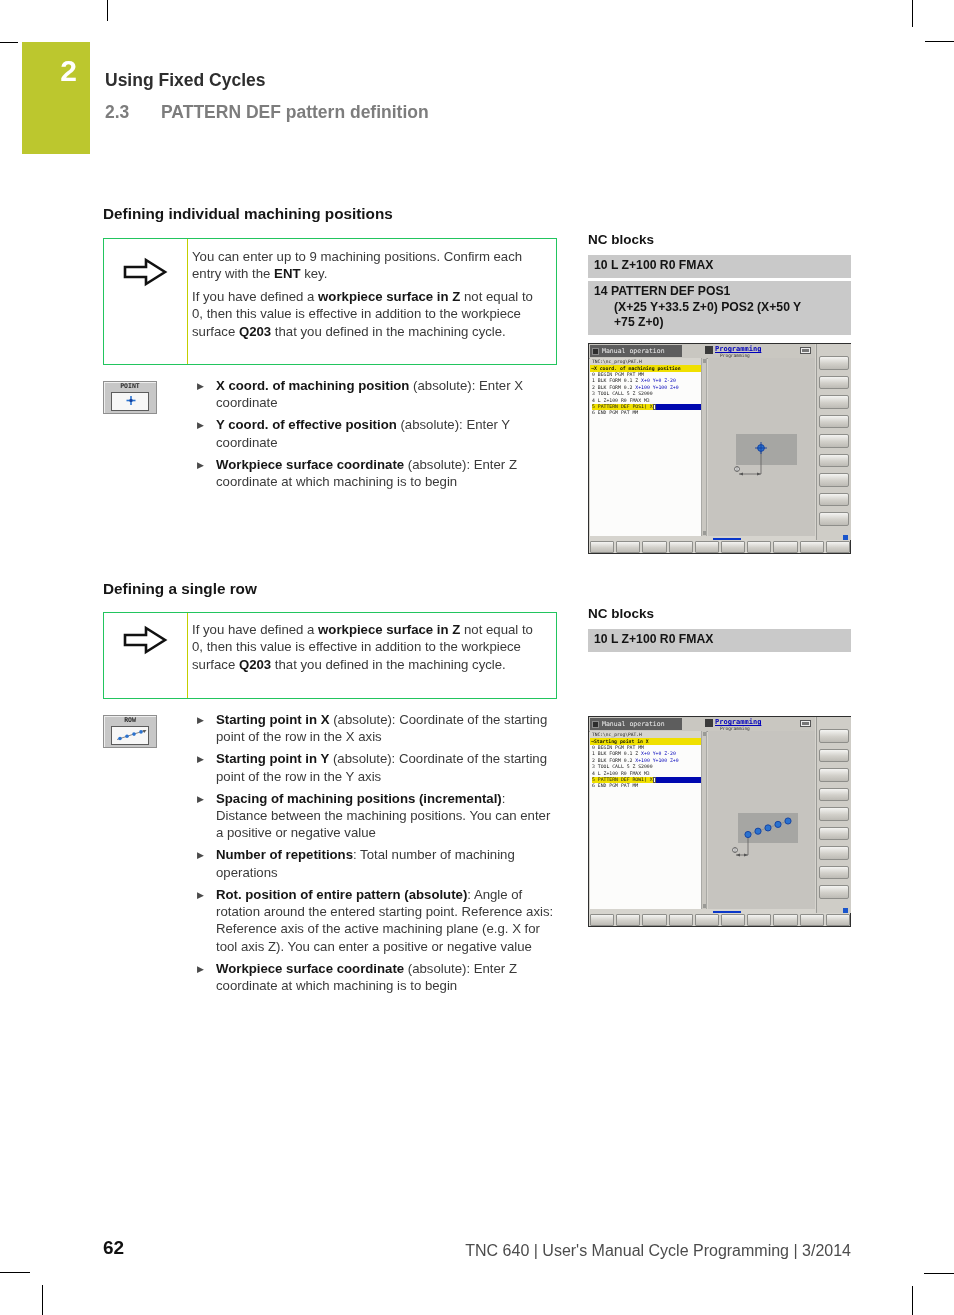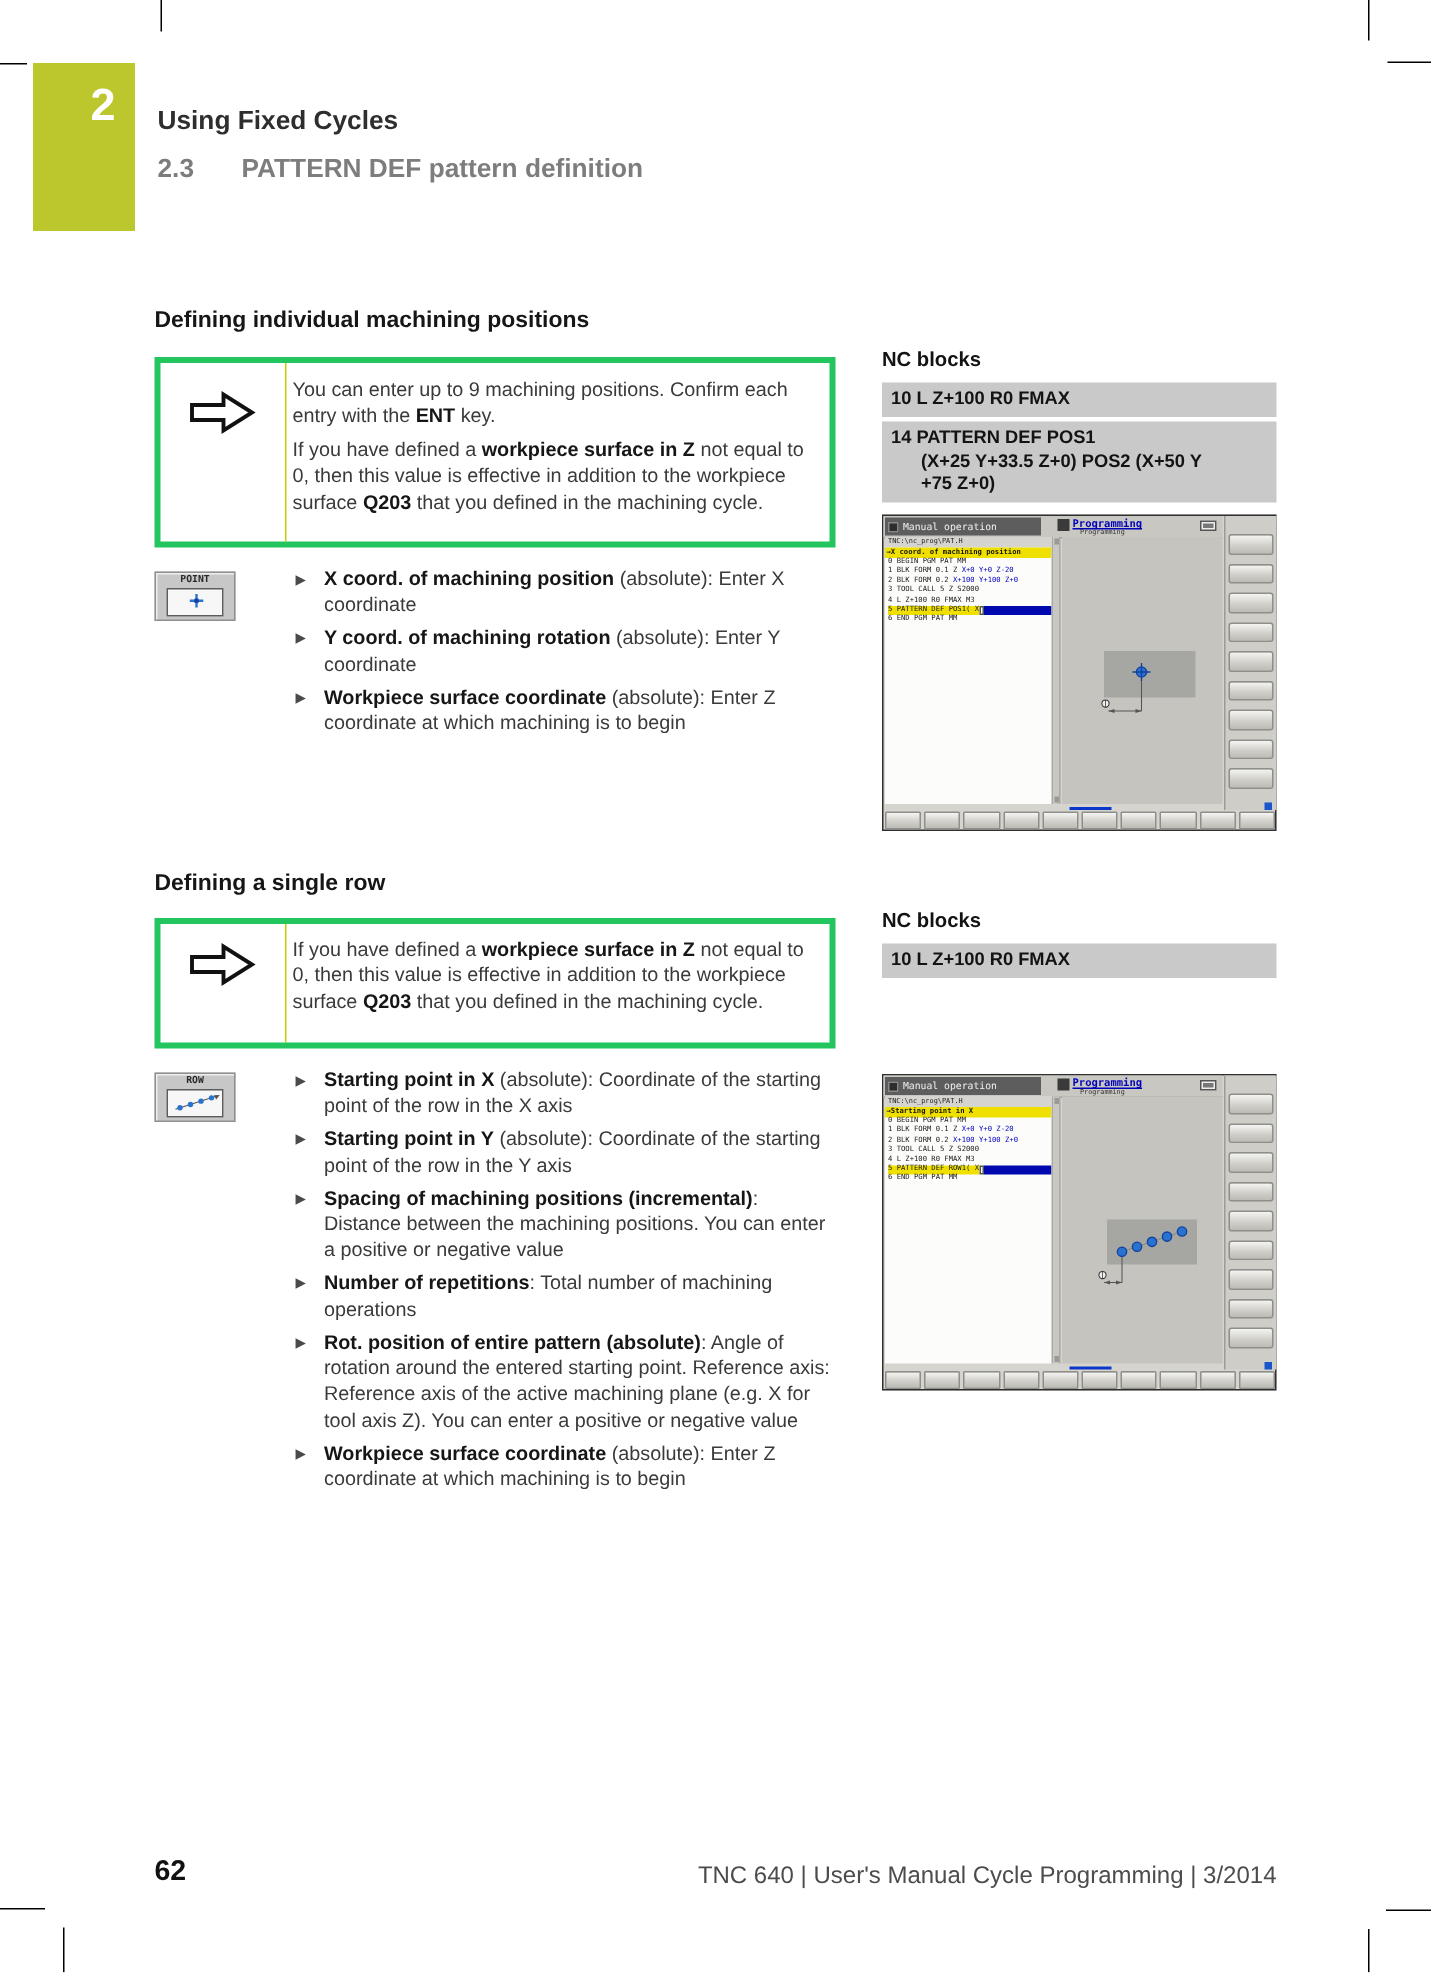--- a/index.html
+++ b/index.html
@@ -12,21 +12,21 @@
   .chapter-tab span{display:block;text-align:right;padding:14px 13px 0 0;
         font-size:30px;font-weight:bold;color:#fff;line-height:30px;}
   .chapter-title{position:absolute;left:105px;top:70px;font-size:17.5px;font-weight:bold;color:#2e2e2e;}
   .section-row{position:absolute;left:105px;top:102px;font-size:17.5px;font-weight:bold;color:#7d7d7d;display:flex;}
   .section-row .num{width:56px;}
 
   
   .sec-heading{position:absolute;left:103px;font-size:15.3px;font-weight:bold;color:#161616;}
 
   
-  .note-box{position:absolute;left:103px;width:454px;border:4px solid #22c55e;box-sizing:border-box;}
+  .note-box{position:absolute;left:103px;width:454px;border:1px solid #22c55e;box-sizing:border-box;}
   .note-icon-cell{position:absolute;left:0;top:0;bottom:0;width:83px;border-right:1px solid #c3cf00;}
   .note-arrow{position:absolute;left:18px;top:18px;}
   .note-text{position:absolute;left:88px;top:9px;width:352px;font-size:13.2px;line-height:17.4px;color:#3a3a3a;}
   .note-text p{margin:0 0 5px 0;}
   .note-text b{color:#161616;}
 
   
   .machine-key{position:absolute;left:103px;width:54px;height:33px;background:#c7c7c7;
         border:1px solid #8f8f8f;box-sizing:border-box;box-shadow:inset 1px 1px 0 #eee;}
   .machine-key .klabel{display:block;text-align:center;font-size:6.5px;font-weight:bold;
@@ -42,21 +42,21 @@
   
   .nc-heading{position:absolute;left:588px;font-size:13.5px;font-weight:bold;color:#131313;}
   .nc-block{position:absolute;left:588px;width:263px;background:#c9c9c9;box-sizing:border-box;
         padding:3px 6px 4px 6px;font-size:12.2px;font-weight:bold;color:#131313;line-height:15.5px;}
   .nc-block .cont{padding-left:20px;}
 
   
   .tnc{position:absolute;left:588px;width:263px;height:211px;background:#d6d4ce;
         border:1px solid #2f2f2f;box-sizing:border-box;font-family:"DejaVu Sans Mono",monospace;}
   .tnc-h{position:absolute;left:0;top:0;width:226px;height:14px;background:#c9c7c1;border-bottom:1px solid #9b9b97;}
-  .tnc-mode{position:absolute;left:1px;top:1px;width:104px;height:12px;background:#5d5d5d;
+  .tnc-mode{position:absolute;left:1px;top:1px;width:92px;height:12px;background:#5d5d5d;
         color:#f2f2f2;font-size:6.5px;line-height:12px;padding-left:12px;box-sizing:border-box;white-space:nowrap;}
   .tnc-mode-icon{position:absolute;left:2px;top:2.5px;width:7px;height:7px;background:#2d2d2d;border:1px solid #8a8a8a;box-sizing:border-box;}
   .tnc-prog-icon{position:absolute;left:116px;top:2px;width:8px;height:8px;background:#3a3a3a;}
   .tnc-prog{position:absolute;left:126px;top:1px;font-size:7px;font-weight:bold;color:#0000bb;text-decoration:underline;white-space:nowrap;}
   .tnc-prog-sub{position:absolute;left:131px;top:8.5px;font-size:4.5px;color:#333;white-space:nowrap;}
   .tnc-layout-icon{position:absolute;left:211px;top:3px;width:11px;height:7px;border:1px solid #555;background:#eee;box-sizing:border-box;}
   .tnc-layout-icon i{display:block;margin:1px;height:3px;background:#777;}
   .tnc-clock{position:absolute;left:228px;top:3px;width:32px;text-align:center;font-size:4.6px;color:#222;}
 
   .tnc-listing{position:absolute;left:1px;top:14px;width:112px;height:178px;background:#fcfcfb;
@@ -129,21 +129,21 @@
       <svg width="38" height="15" viewBox="0 0 38 15">
         <line x1="19" y1="3" x2="19" y2="12" stroke="#2a72cf" stroke-width="1.6"></line>
         <line x1="14.5" y1="7.5" x2="23.5" y2="7.5" stroke="#2a72cf" stroke-width="1.6"></line>
         <rect x="17.6" y="6.1" width="2.8" height="2.8" fill="#13409e"></rect>
       </svg>
     </span>
   </div>
 
   <div class="bullets" style="top:377px">
     <div class="bullet"><span class="bmark">▶</span><b>X coord. of machining position</b><span> (absolute): Enter X coordinate</span></div>
-    <div class="bullet"><span class="bmark">▶</span><b>Y coord. of machining rotation</b><span> (absolute): Enter Y coordinate</span></div>
+    <div class="bullet"><span class="bmark">▶</span><b>Y coord. of effective position</b><span> (absolute): Enter Y coordinate</span></div>
     <div class="bullet"><span class="bmark">▶</span><b>Workpiece surface coordinate</b><span> (absolute): Enter Z coordinate at which machining is to begin</span></div>
   </div>
 
   <div class="nc-heading" style="top:232px">NC blocks</div>
   <div class="nc-block" style="top:255px">
     <div>10 L Z+100 R0 FMAX</div>
   </div>
   <div class="nc-block" style="top:281px">
     <div>14 PATTERN DEF POS1</div>
     <div class="cont">(X+25 Y+33.5 Z+0) POS2 (X+50 Y</div>

